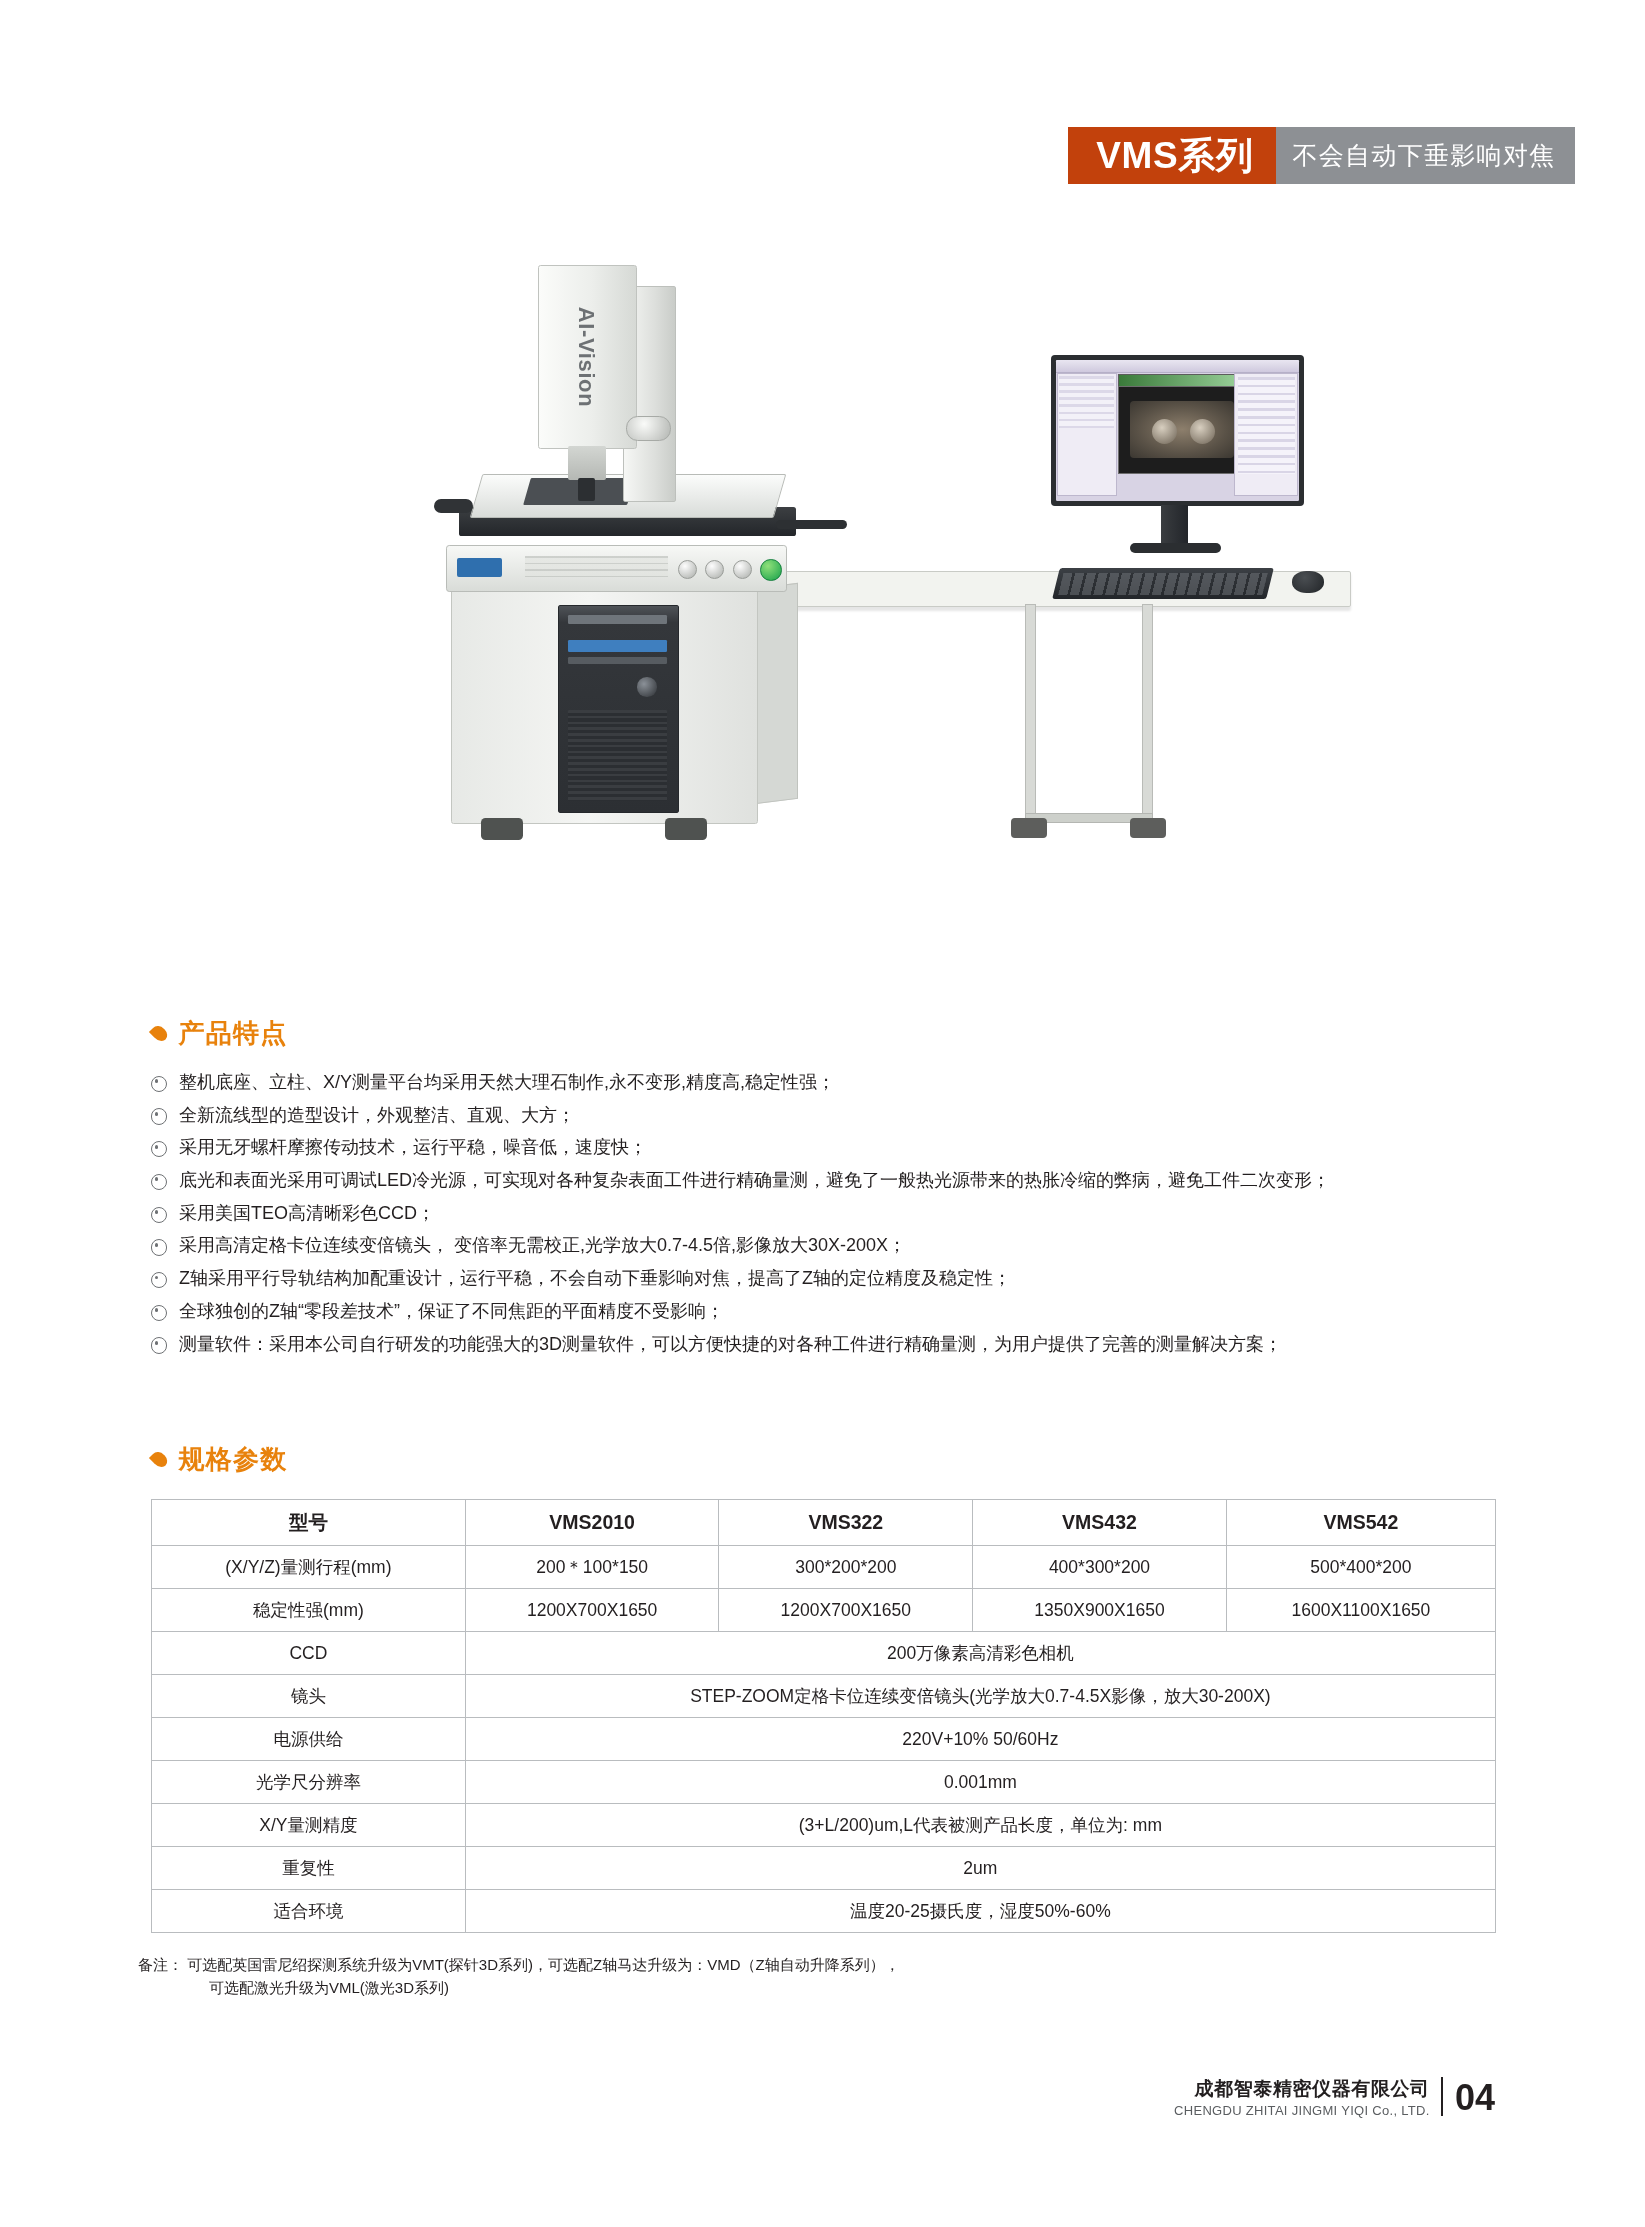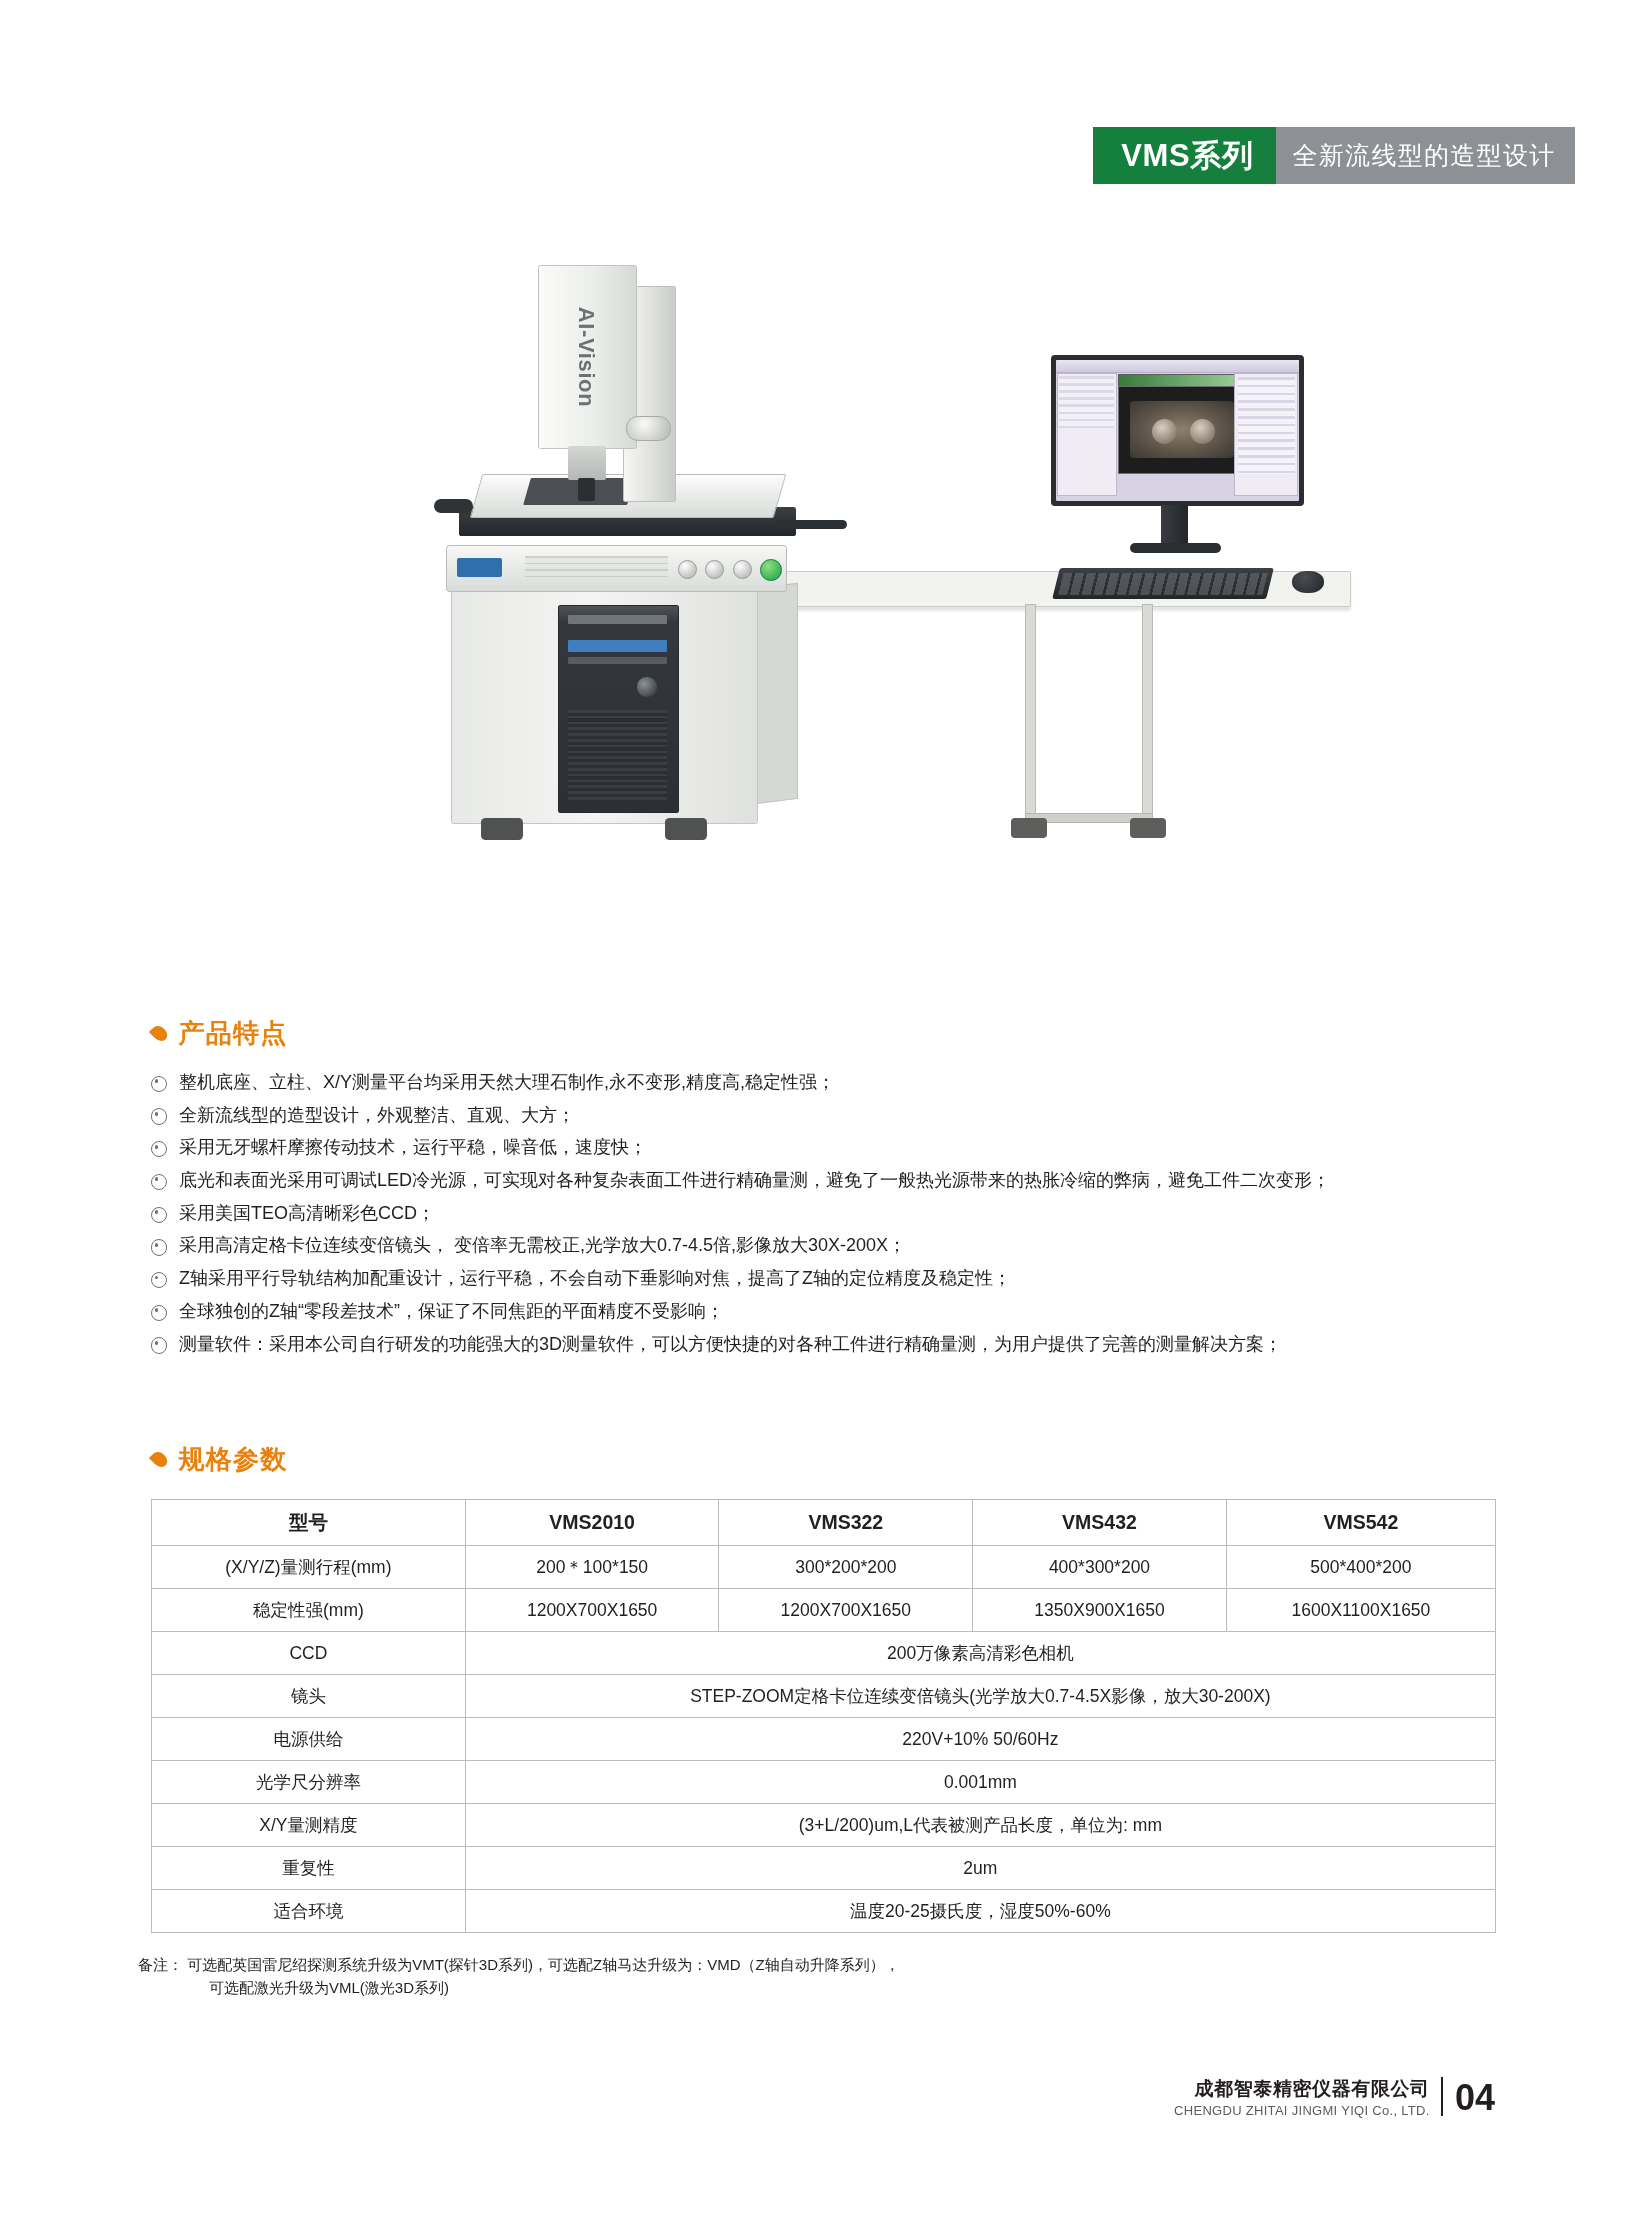--- a/index.html
+++ b/index.html
@@ -19,23 +19,23 @@
   
   .header-banner {
     position: absolute;
     top: 127px;
     right: 71px;
     display: flex;
     align-items: stretch;
     height: 57px;
   }
   .banner-blue {
-    background: #15803d;
+    background: #c2410c;
     color: #ffffff;
-    font-size: 31px;
+    font-size: 37px;
     font-weight: bold;
     letter-spacing: 0.6px;
     display: flex;
     align-items: center;
     padding: 0 22px 0 28.6px;
     font-family: "Liberation Sans", "DejaVu Sans", sans-serif;
   }
   .banner-gray {
     background: #8d9094;
     color: #ffffff;
@@ -594,21 +594,21 @@
     font-size: 36px;
     font-weight: bold;
     color: #231f20;
   }
 </style>
 </head>
 <body>
 
 <div class="header-banner">
   <div class="banner-blue">VMS系列</div>
-  <div class="banner-gray">全新流线型的造型设计</div>
+  <div class="banner-gray">不会自动下垂影响对焦</div>
 </div>
 
 <div class="photo-area">
 
   <div class="desk-top"></div>
   <div class="desk-leg-a"></div>
   <div class="desk-leg-b"></div>
   <div class="desk-foot-rail"></div>
   <div class="desk-pad-1"></div>
   <div class="desk-pad-2"></div>

